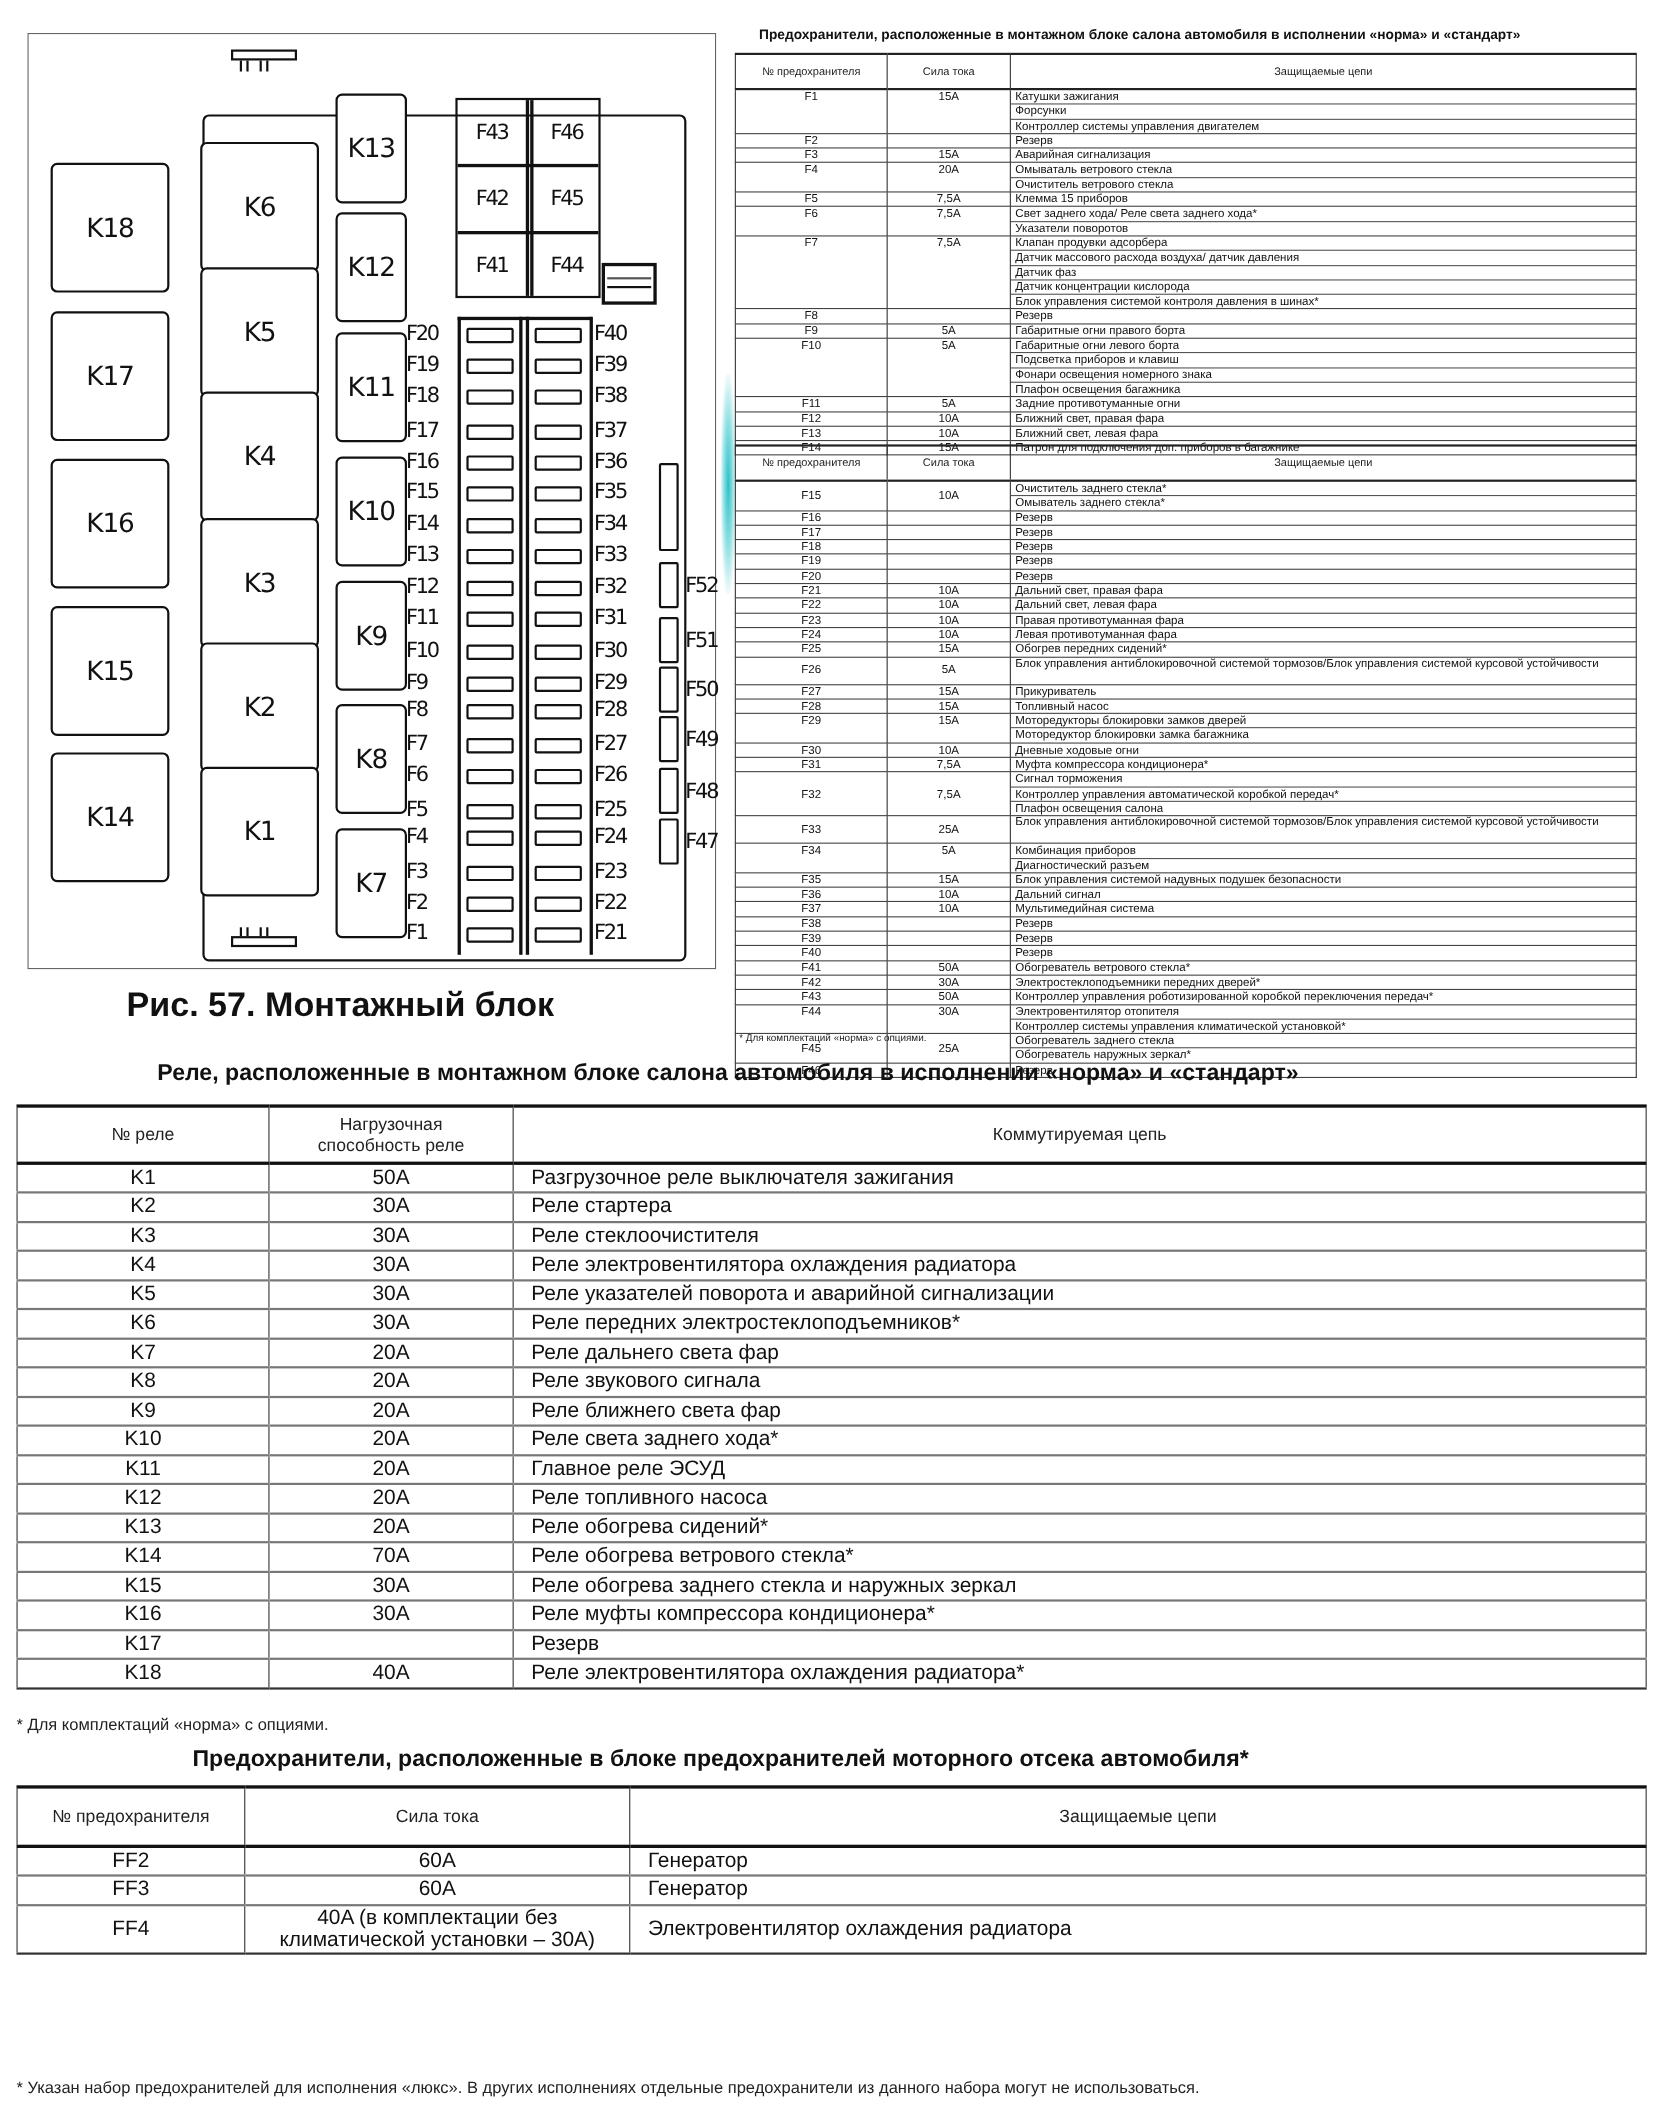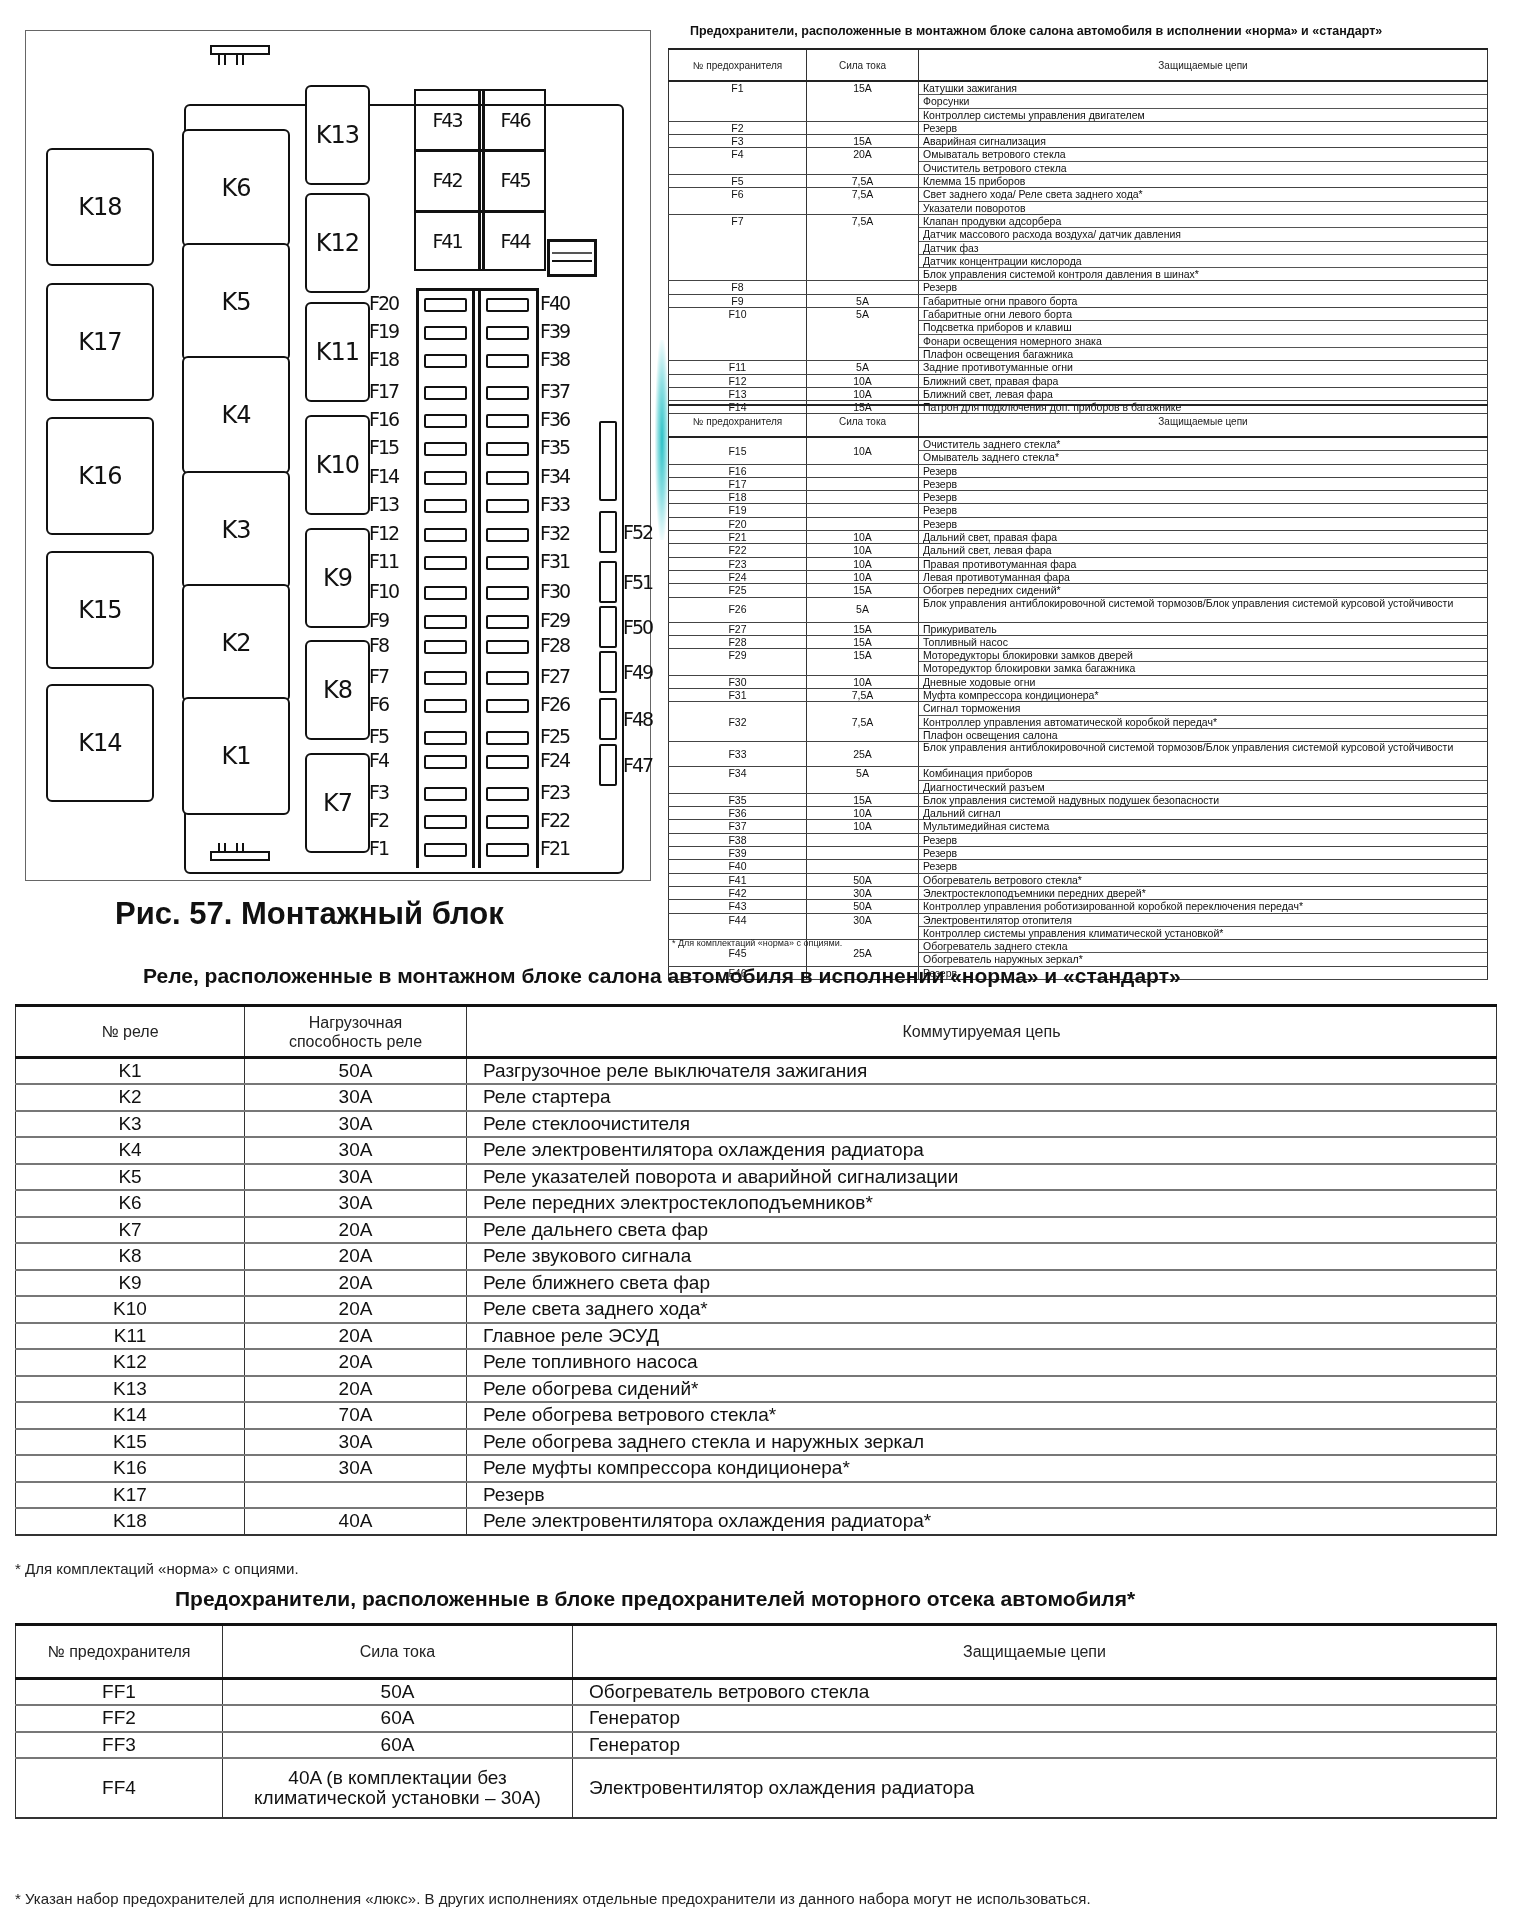--- a/index.html
+++ b/index.html
@@ -748,34 +748,29 @@
     </colgroup>
   <thead>
       <tr style="height:54px;">
     <th>№ предохранителя</th>
     <th>Сила тока</th>
     <th>Защищаемые цепи</th>
   </tr>
     </thead>
   <tbody id="engine-body">
       <tr style="height: 26.5px;">
-        <td class="c">FF1</td>
-        <td class="c">50A</td>
-        <td class="l">Обогреватель ветрового стекла</td>
-      </tr>
-      <tr style="height: 26.5px;">
         <td class="c">FF2</td>
         <td class="c">60A</td>
         <td class="l">Генератор</td>
       </tr>
       <tr style="height: 26.5px;">
         <td class="c">FF3</td>
         <td class="c">60A</td>
         <td class="l">Генератор</td>
       </tr>
-      <tr style="height: 60px;">
+      <tr style="height: 44px;">
         <td class="c">FF4</td>
         <td class="c" style="line-height: 20px; padding: 0px 6px;">40A (в комплектации без климатической установки – 30A)</td>
         <td class="l">Электровентилятор охлаждения радиатора</td>
       </tr>
     </tbody>
 </table>
 <div class="note" style="left:15px; top:1890px;">* Указан набор предохранителей для исполнения «люкс». В других исполнениях отдельные предохранители из данного набора могут не использоваться.</div>
 
 </body></html>

